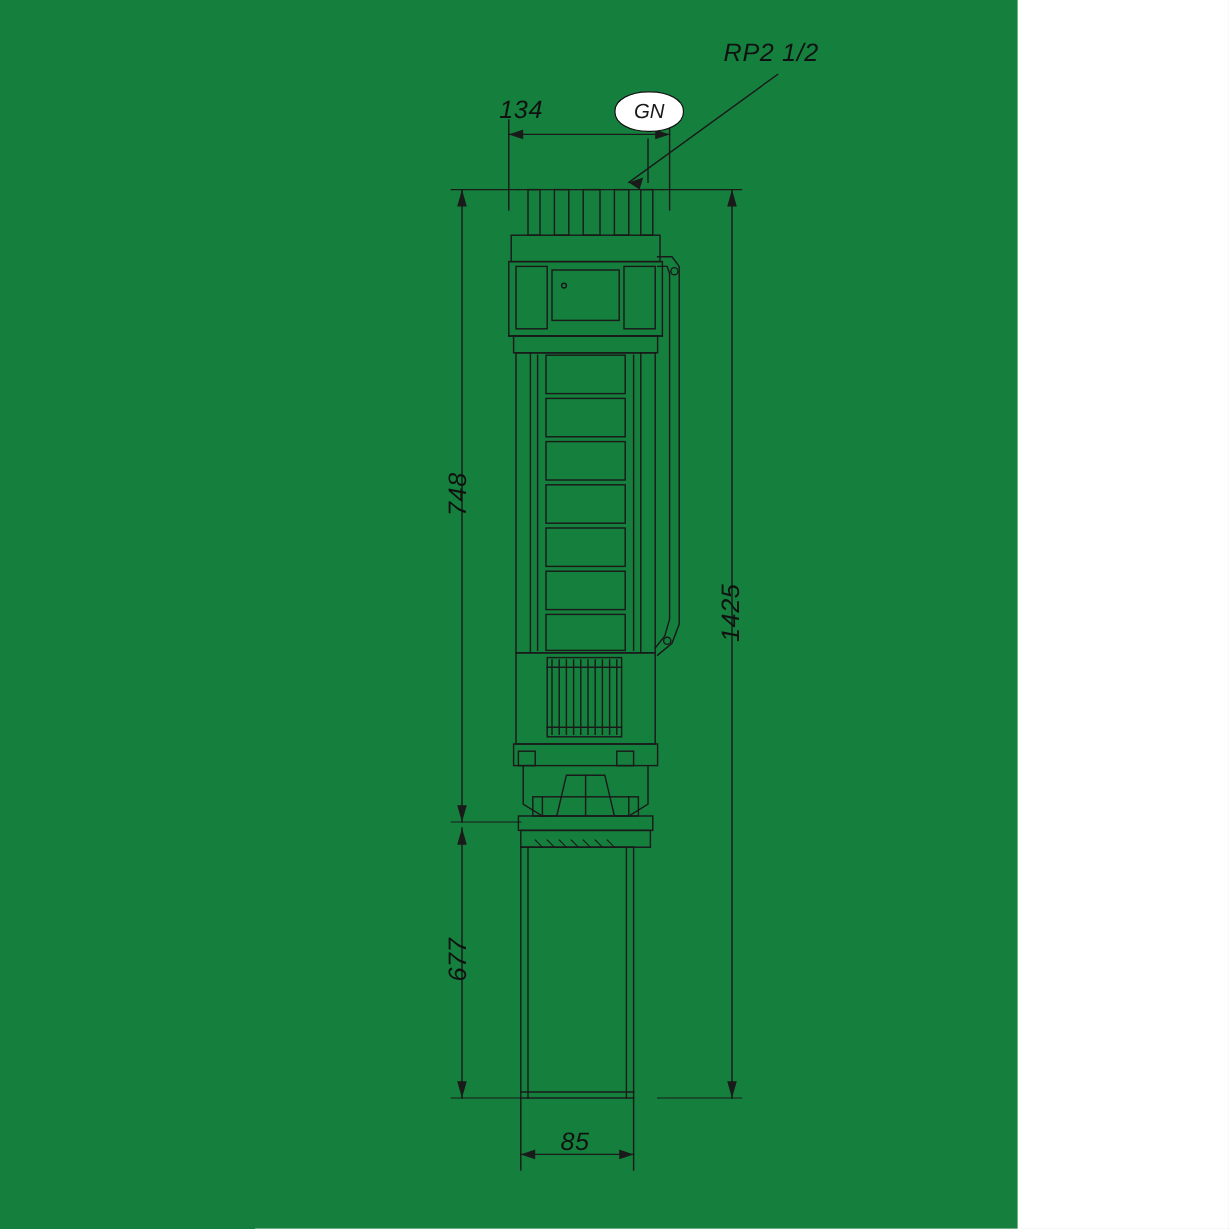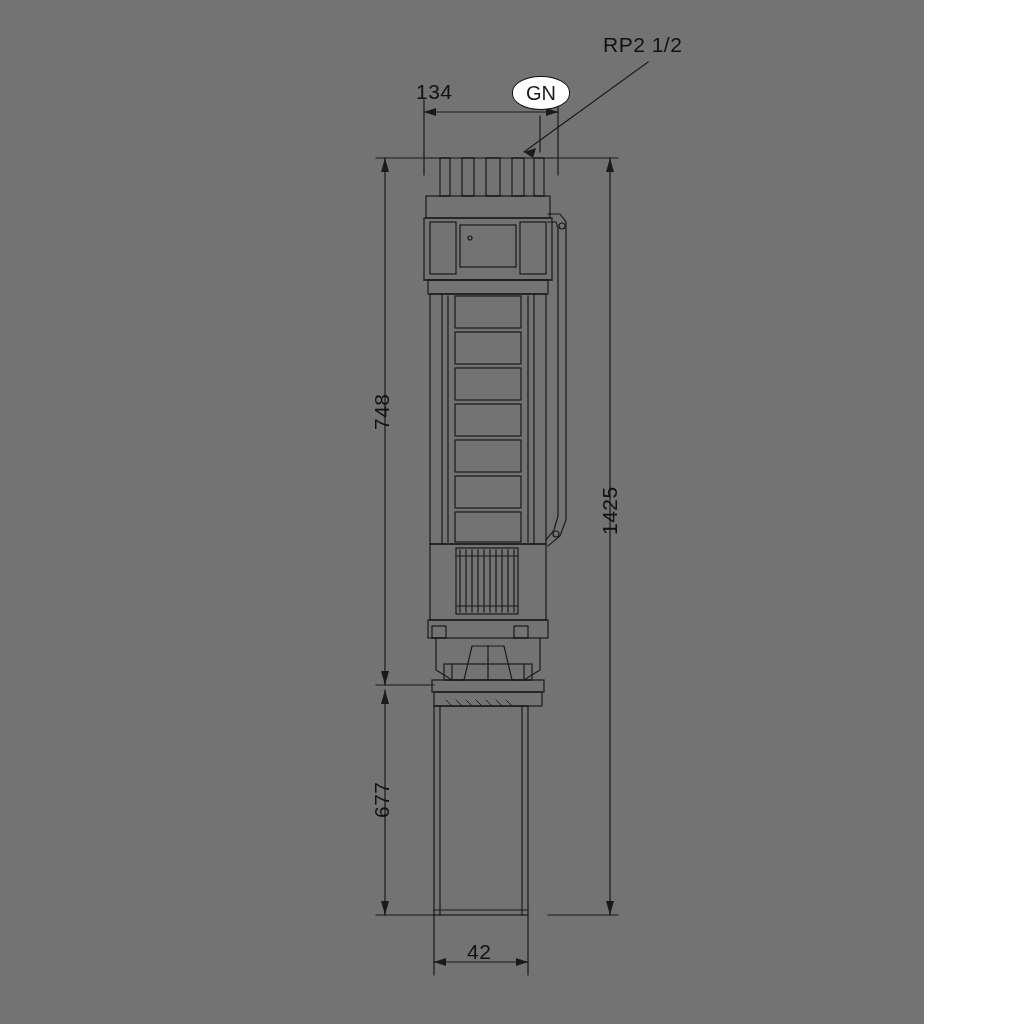--- a/index.html
+++ b/index.html
@@ -2,26 +2,27 @@
 <html><head>
 <meta charset="utf-8">
 <style>
   html, body {
     margin: 0;
     padding: 0;
     background: #ffffff;
   }
   #stage {
     position: relative;
-    width: 924px;
+    width: 848px;
     height: 1024px;
-    background: #737373;
+    background: #15803d;
     font-family: "Liberation Sans", sans-serif;
     color: #1a1a1a;
     overflow: hidden;
+    font-style: italic;
   }
   .lbl {
     position: absolute;
     font-size: 21px;
     letter-spacing: 0.5px;
     color: #111111;
     white-space: nowrap;
   }
   .lbl.vert {
     transform: rotate(-90deg);
@@ -29,21 +30,21 @@
   }
   .gn-bubble {
     position: absolute;
     width: 56px;
     height: 32px;
     border: 1.4px solid #111;
     border-radius: 28px / 16px;
     display: flex;
     align-items: center;
     justify-content: center;
-    font-size: 20px;
+    font-size: 17px;
     background: #fff;
   }
   svg { position: absolute; left: 0; top: 0; }
 </style>
 </head>
 <body>
 
 <div id="stage">
 
   <svg width="1024" height="1024" viewBox="0 0 1024 1024">
@@ -190,15 +191,15 @@
   <div class="gn-bubble" style="left:512px; top:76px;">
     <span>GN</span>
   </div>
 
   <div class="lbl vert" style="left:370px; top:430px;">748</div>
 
   <div class="lbl vert" style="left:598px; top:535px;">1425</div>
 
   <div class="lbl vert" style="left:370px; top:818px;">677</div>
 
-  <div class="lbl" style="left:467px; top:940px;">42</div>
+  <div class="lbl" style="left:467px; top:940px;">85</div>
 
 </div>
 
 </body></html>

